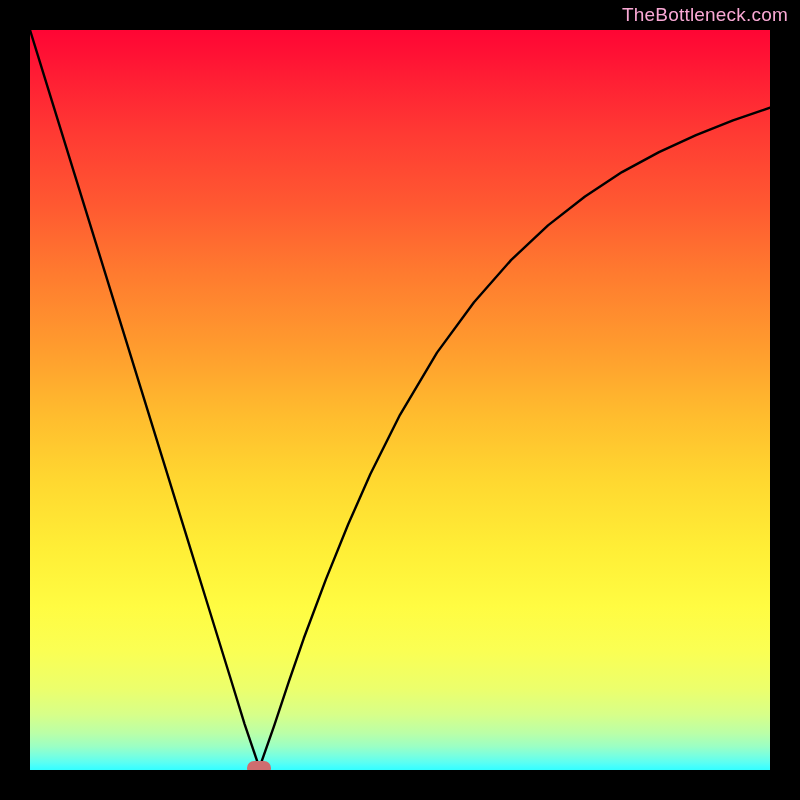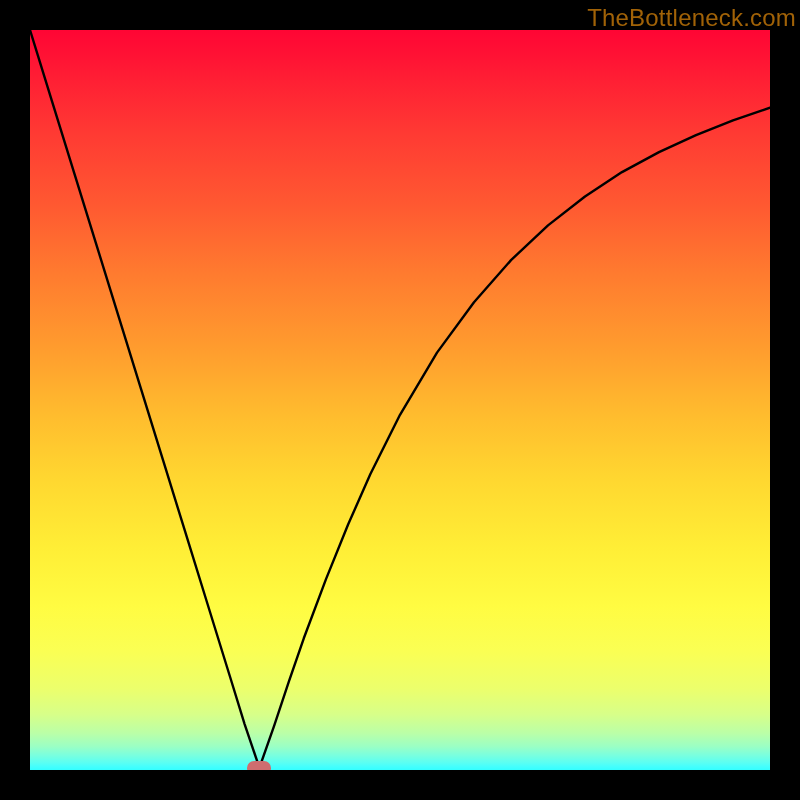--- a/index.html
+++ b/index.html
@@ -15,23 +15,23 @@
     position: absolute;
     left: 0;
     top: 0;
     width: 800px;
     height: 800px;
     background: #000;
   }
   .watermark {
     position: absolute;
     top: 4px;
-    right: 4px;
-    color: #a16207;
-    font-size: 24px;
+    right: 12px;
+    color: #f9a8d4;
+    font-size: 19px;
     font-weight: 400;
     letter-spacing: 0.2px;
   }
   .plot {
     position: absolute;
     left: 30px;
     top: 30px;
     width: 740px;
     height: 740px;
     overflow: hidden;

